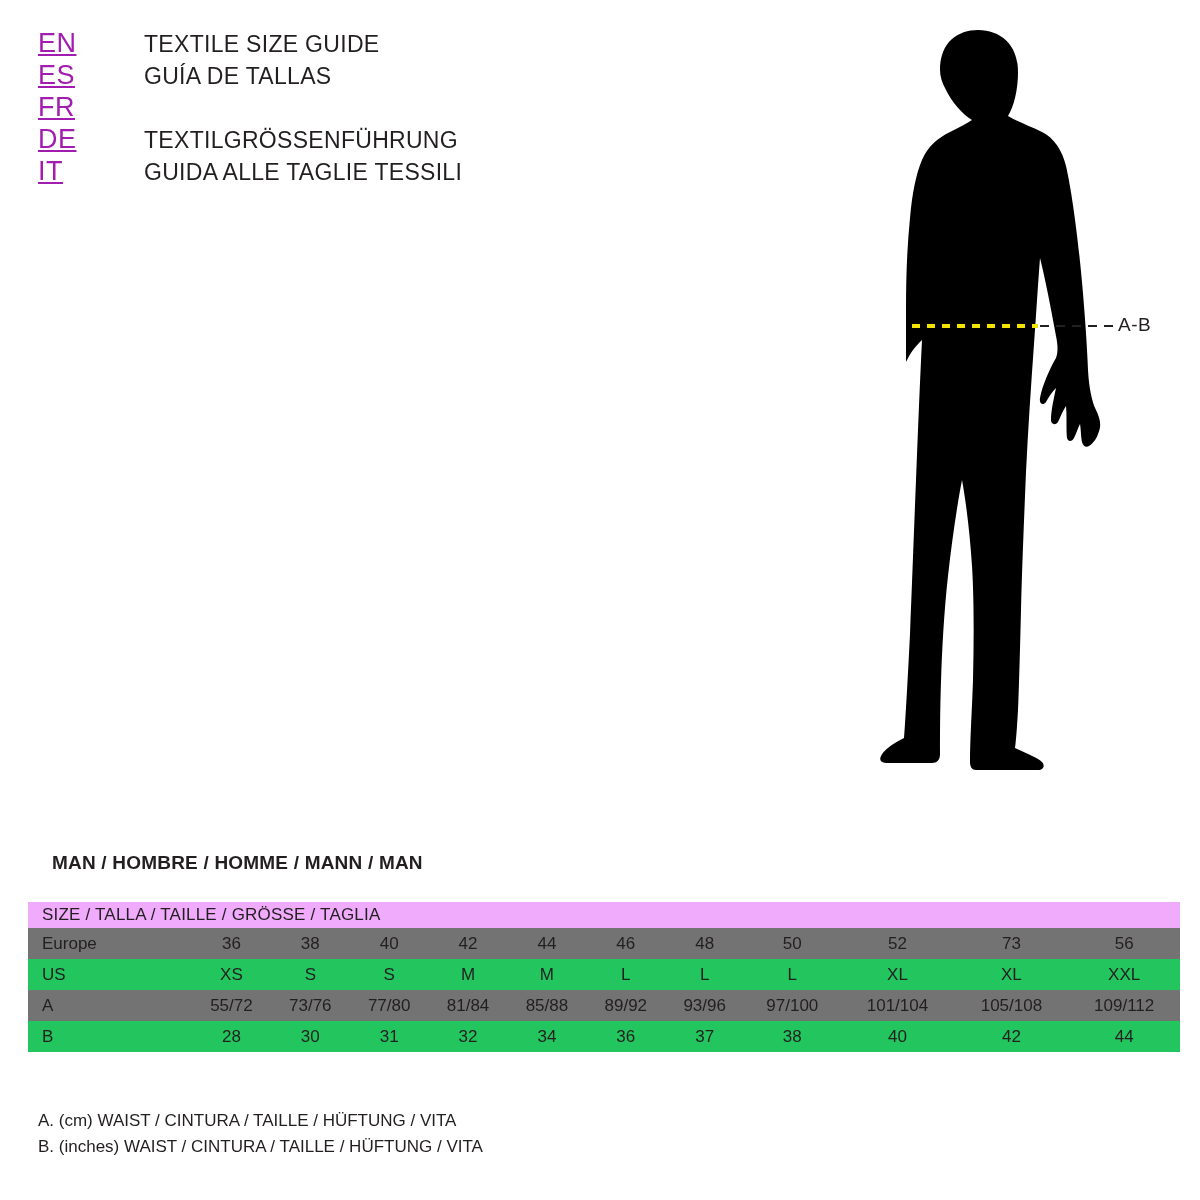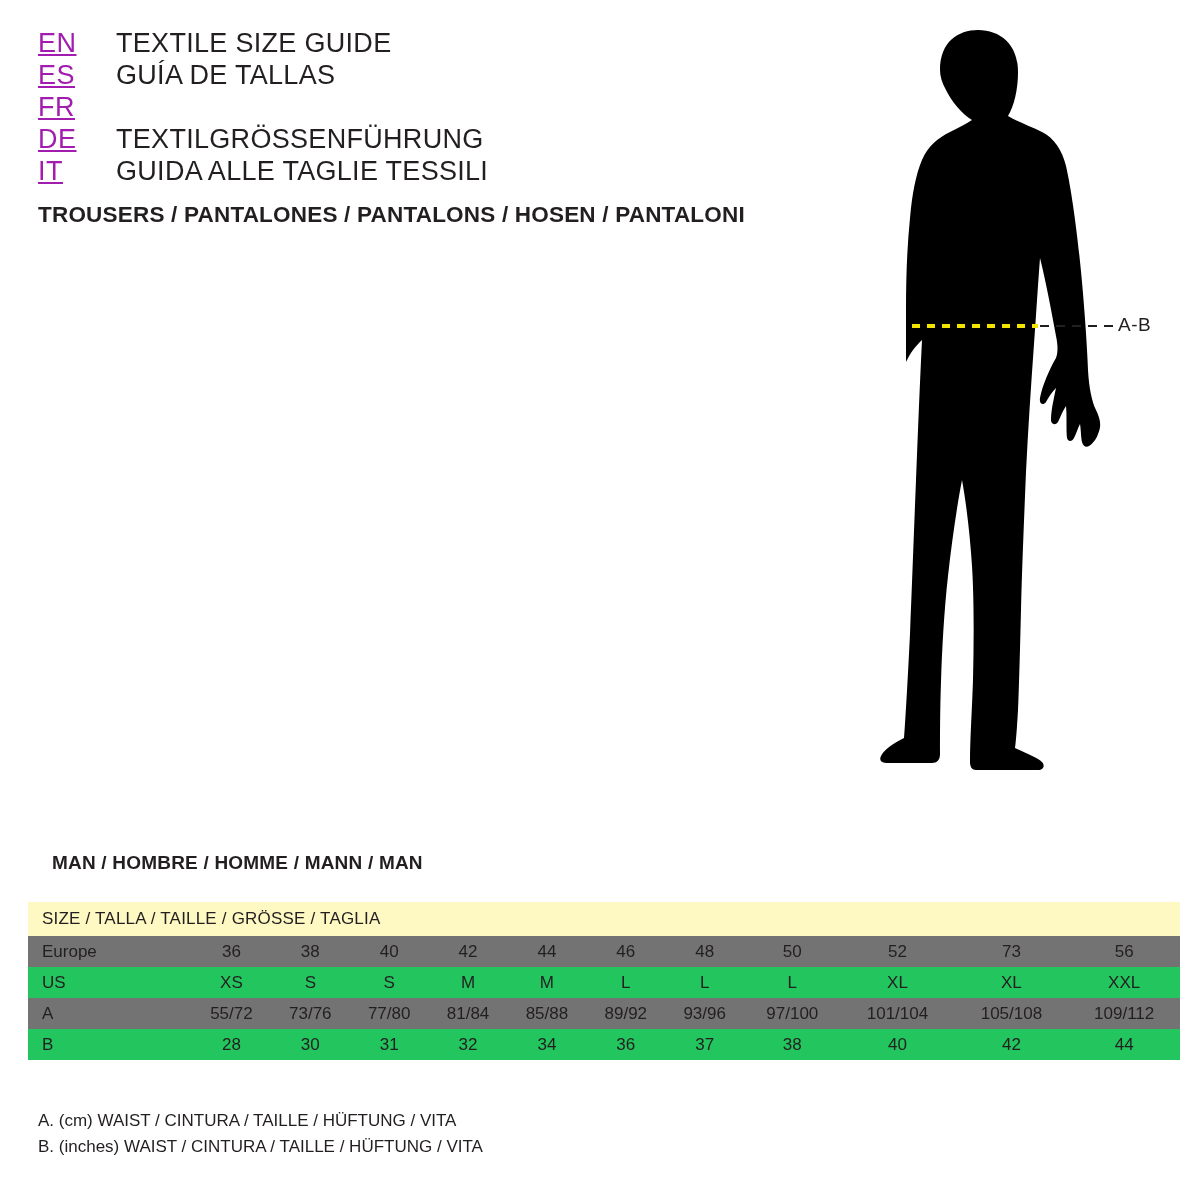--- a/index.html
+++ b/index.html
@@ -29,24 +29,25 @@
     height: 32px;
   }
   .lang-code {
     width: 78px;
     font-size: 27px;
     letter-spacing: 0.5px;
     color: #a21caf;
     text-decoration: underline;
   }
   .lang-text {
-    font-size: 27px;
+    font-size: 23px;
     letter-spacing: 0.3px;
     color: #231f20;
     text-transform: uppercase;
+    margin-left: 28px;
   }
   .garment-line {
     margin-top: 14px;
     font-size: 22.5px;
     font-weight: bold;
     letter-spacing: 0.2px;
     color: #231f20;
     text-transform: uppercase;
   }
 
@@ -92,26 +93,26 @@
   }
   table.size-table th,
   table.size-table td {
     padding: 0;
     height: 31px;
     font-weight: normal;
     text-align: center;
     vertical-align: middle;
   }
   table.size-table th.head-cell {
-    background: #fef9c3;
+    background: #f0abfc;
     text-align: left;
     padding-left: 14px;
     font-size: 17px;
     letter-spacing: 0.2px;
-    height: 34px;
+    height: 26px;
   }
   table.size-table tr.row-alt td { background: #22c55e; }
   table.size-table tr.row-plain td { background: #737373; }
   table.size-table td.rowlabel {
     text-align: left;
     padding-left: 14px;
     width: 150px;
   }
 
   
@@ -141,21 +142,20 @@
     <div class="lang-code">FR</div>
   </div>
   <div class="lang-row">
     <div class="lang-code">DE</div>
     <div class="lang-text">TEXTILGRÖßENFÜHRUNG</div>
   </div>
   <div class="lang-row">
     <div class="lang-code">IT</div>
     <div class="lang-text">GUIDA ALLE TAGLIE TESSILI</div>
   </div>
-  <div class="garment-line">TROUSERS / PANTALONES / PANTALONS / HOSEN / PANTALONI</div>
 </div>
 
 <div class="figure-wrap">
   <svg width="400" height="800" viewBox="0 0 400 800" xmlns="http://www.w3.org/2000/svg">
 
     <g>
       <path fill="#000000" d="
         M 150 60
         C 150 32, 168 20, 188 20
         C 210 20, 228 34, 228 62

